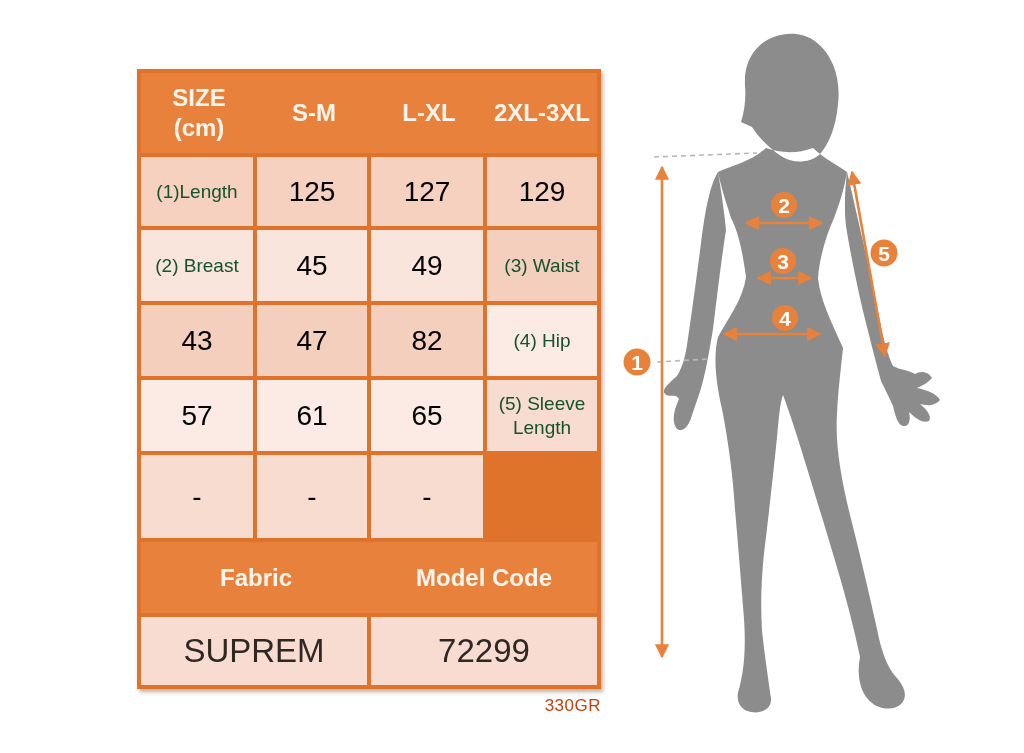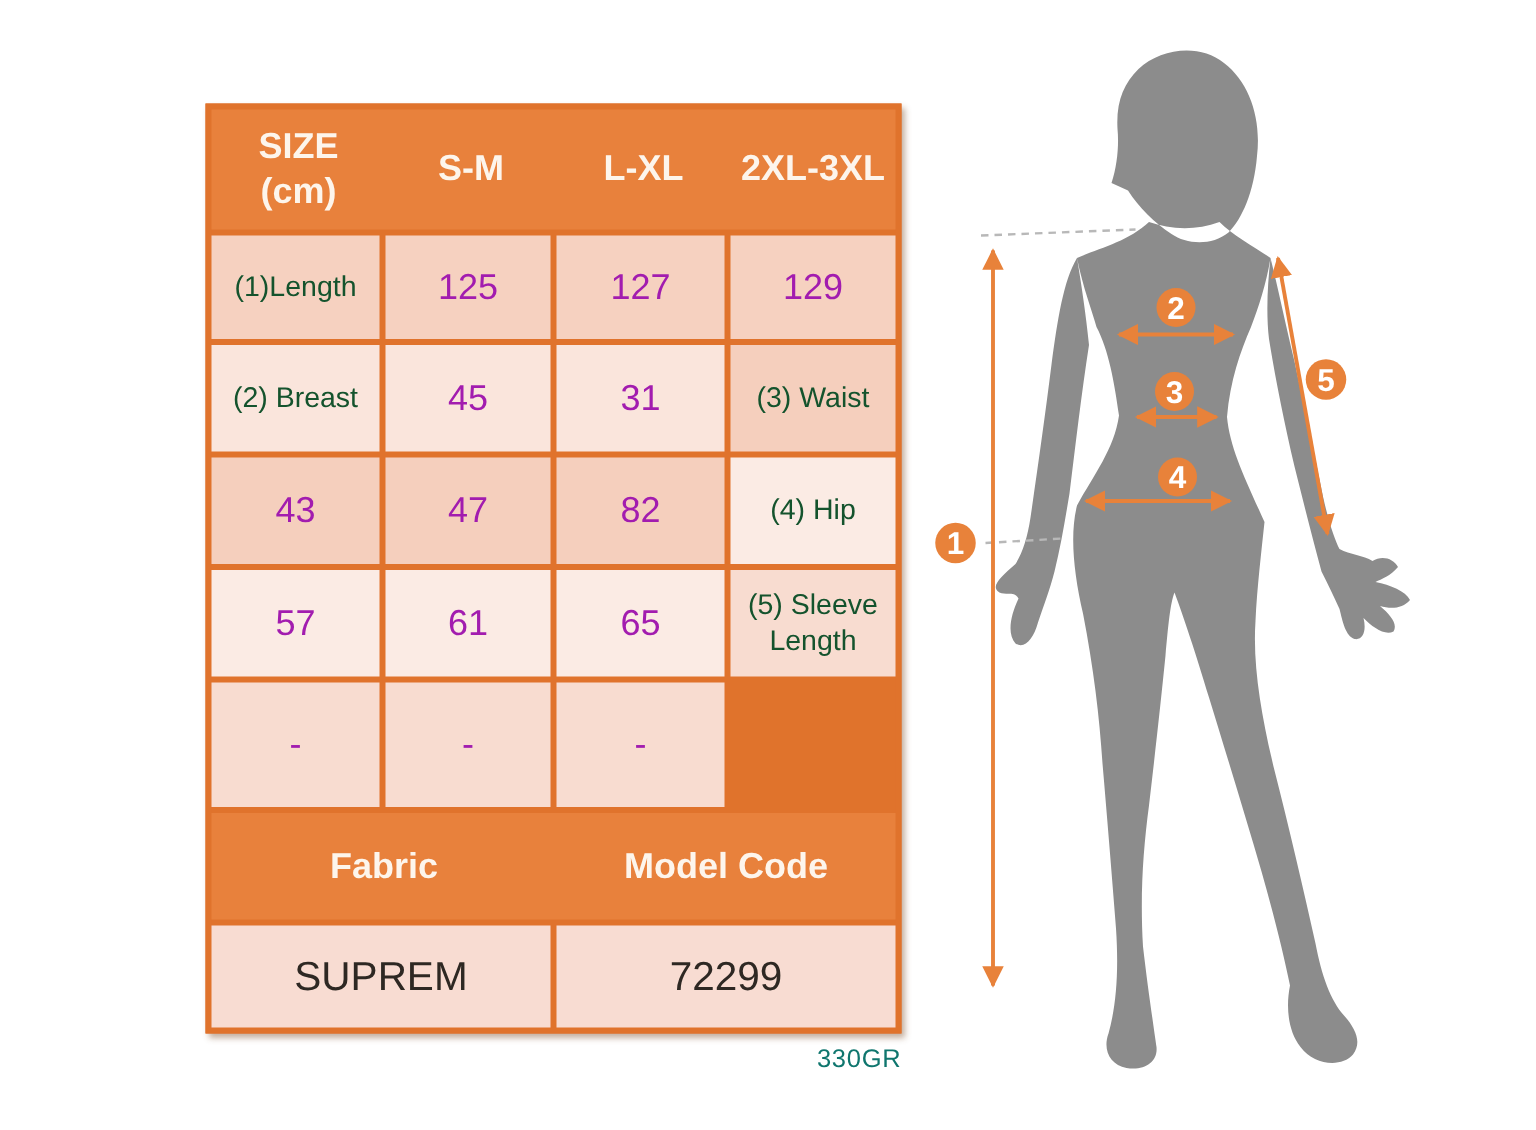--- a/index.html
+++ b/index.html
@@ -22,34 +22,34 @@
     gap:4px;
     box-shadow:2px 3px 4px rgba(125,80,45,.45);
   }
   .band{grid-column:1/5;display:flex;background:#e8813c;}
   .hcell{display:flex;flex-direction:column;align-items:center;justify-content:center;
     color:#fdf5ec;font-weight:bold;font-size:24px;line-height:30px;}
   .hc1{width:116px;} .hc2{width:114px;} .hc3{width:116px;} .hc4{width:110px;}
   .fab1{width:230px;} .fab2{width:226px;}
   .cell{display:flex;align-items:center;justify-content:center;text-align:center;}
   .lbl{font-size:19px;color:#14532d;line-height:24px;padding:0 6px;}
-  .val{font-size:24px;color:#a21caf;}
-  .bigval{font-size:27px;color:#2e2823;}
+  .val{font-size:28px;color:#000000;}
+  .bigval{font-size:33px;color:#2e2823;}
   .r0{background:#f6d1c0;}
   .r1{background:#fae5dc;}
   .r2{background:#f5cfbd;}
   .r3{background:#fbebe4;}
   .r4{background:#f8dcd0;}
   .rb{background:#f8dcd2;}
   .span2a{grid-column:1/3;}
   .span2b{grid-column:3/5;}
 
   .footnote{
     position:absolute;left:450px;top:696px;width:151px;
-    text-align:right;font-size:17px;color:#0f766e;letter-spacing:.5px;
+    text-align:right;font-size:17px;color:#c2410c;letter-spacing:.5px;
   }
 
   
   .figure-svg{position:absolute;left:600px;top:8px;width:408px;height:740px;}
   .marker-num{font-family:"Liberation Sans",sans-serif;font-weight:bold;font-size:21px;fill:#ffffff;text-anchor:middle;}
 </style>
 </head>
 <body>
 
 <div class="stage">
@@ -66,21 +66,21 @@
       <div class="hcell hc4">2XL-3XL</div>
     </div>
 
     <div class="cell lbl r0">(1)Length</div>
     <div class="cell val r0">125</div>
     <div class="cell val r0">127</div>
     <div class="cell val r0">129</div>
 
     <div class="cell lbl r1">(2) Breast</div>
     <div class="cell val r1">45</div>
-    <div class="cell val r1">31</div>
+    <div class="cell val r1">49</div>
 
     <div class="cell lbl r2">(3) Waist</div>
     <div class="cell val r2">43</div>
     <div class="cell val r2">47</div>
     <div class="cell val r2">82</div>
 
     <div class="cell lbl r3">(4) Hip</div>
     <div class="cell val r3">57</div>
     <div class="cell val r3">61</div>
     <div class="cell val r3">65</div>

